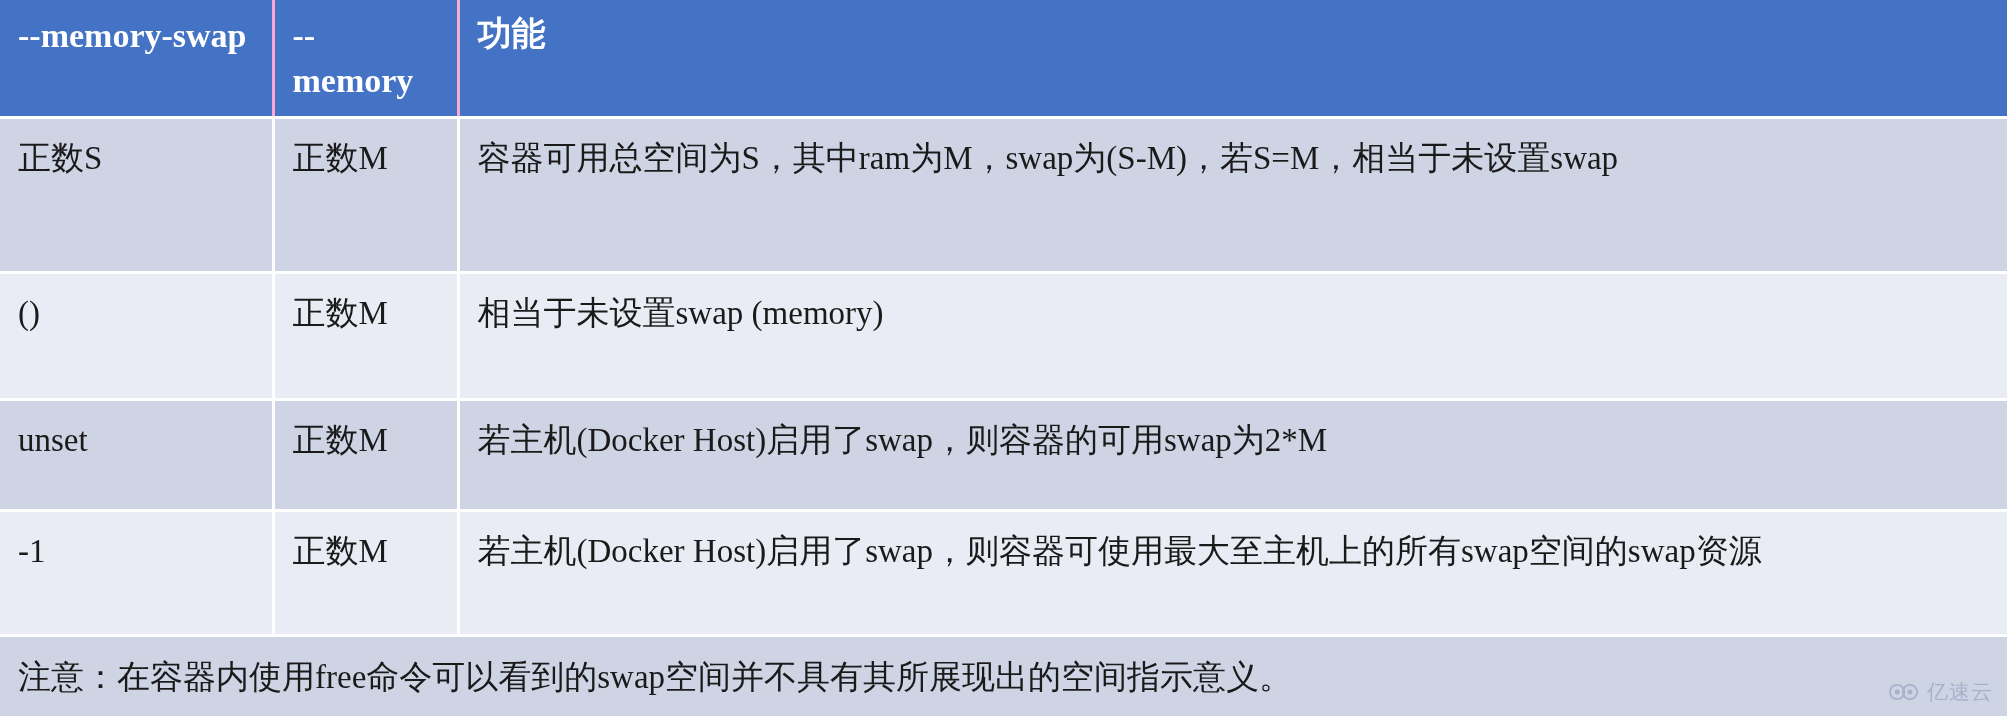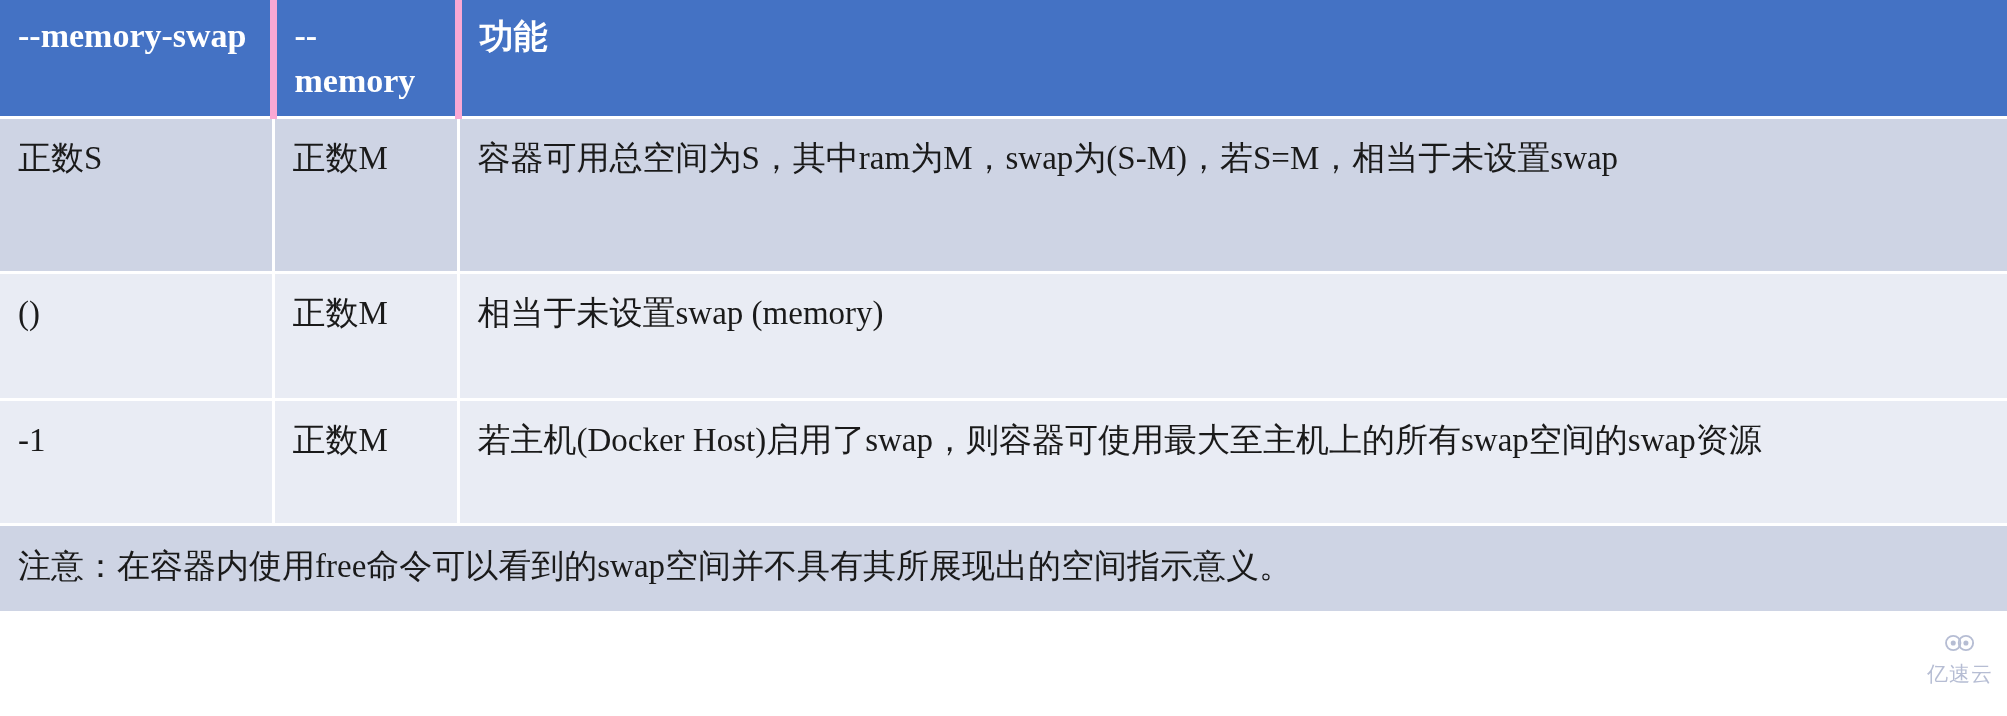--- a/index.html
+++ b/index.html
@@ -39,32 +39,32 @@
   table.swap-table col.c1 { width: 273px; }
   table.swap-table col.c2 { width: 185px; }
   table.swap-table col.c3 { width: 1549px; }
 
   
   tr.header-row th {
     background: #4472c4;
     color: #ffffff;
     vertical-align: top;
     padding: 14px 18px 12px 18px;
-    border-right: 7px solid #f9a8d4;
+    border-right: 3px solid #f9a8d4;
     border-bottom: 3px solid #ffffff;
     text-align: left;
     font-weight: 700;
     font-size: 34px;
     line-height: 1.32;
     height: 76px;
   }
   tr.header-row th:last-child { border-right: none; }
 
   th.h-func {
-    font-family: Liberation Sans, sans-serif;
+    font-family: Liberation Mono, monospace;
     font-size: 33px;
     font-weight: 700;
     margin-top: 16px;
   }
 
   
   tr.data-row td {
     vertical-align: top;
     padding: 16px 18px 16px 18px;
     border-right: 3px solid #ffffff;
@@ -96,28 +96,27 @@
     height: 48px;
     vertical-align: top;
   }
 
   .cell-text { display: block; white-space: normal; }
 
   
   .watermark {
     position: absolute;
     right: 8px;
-    bottom: 24px;
+    bottom: 6px;
     display: flex;
     align-items: center;
     gap: 6px;
     opacity: 0.72;
     background: rgba(255,255,255,0.0);
     padding: 4px 6px;
-    flex-direction: column;
   }
   .watermark .wm-icon {
     display: inline-block;
     width: 34px;
     height: 22px;
     color: #98a3c4;
   }
   .watermark .wm-text {
     font-family: "DejaVu Sans", "Liberation Sans", sans-serif;
     font-size: 21px;
@@ -171,20 +170,31 @@
             <span class="cell-text">()</span>
           </td>
           <td>
             <span class="cell-text">正数M</span>
           </td>
           <td>
             <span class="cell-text">相当于未设置swap (memory)</span>
           </td>
         </tr>
 
+        <tr class="data-row shade-dark r3">
+          <td>
+            <span class="cell-text">unset</span>
+          </td>
+          <td>
+            <span class="cell-text">正数M</span>
+          </td>
+          <td>
+            <span class="cell-text">若主机(Docker Host)启用了swap，则容器的可用swap为2*M</span>
+          </td>
+        </tr>
 
         <tr class="data-row shade-light r4">
           <td>
             <span class="cell-text">-1</span>
           </td>
           <td>
             <span class="cell-text">正数M</span>
           </td>
           <td>
             <span class="cell-text">若主机(Docker Host)启用了swap，则容器可使用最大至主机上的所有swap空间的swap资源</span>

